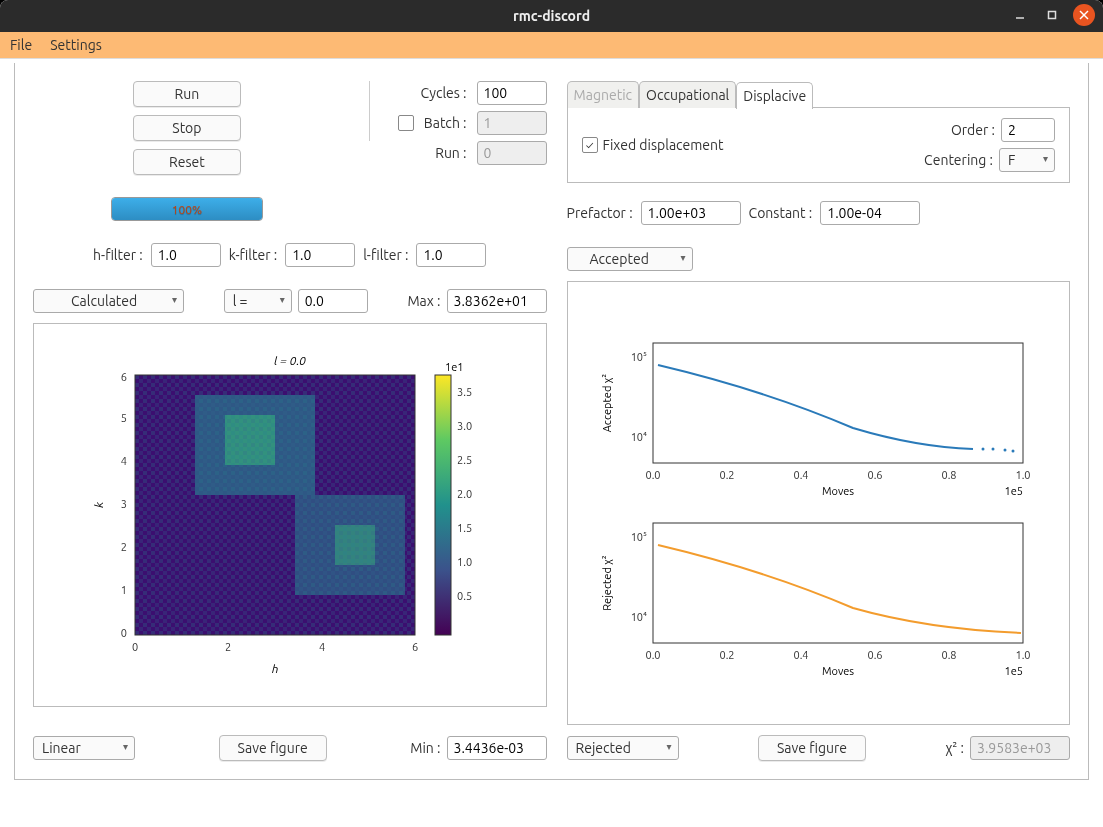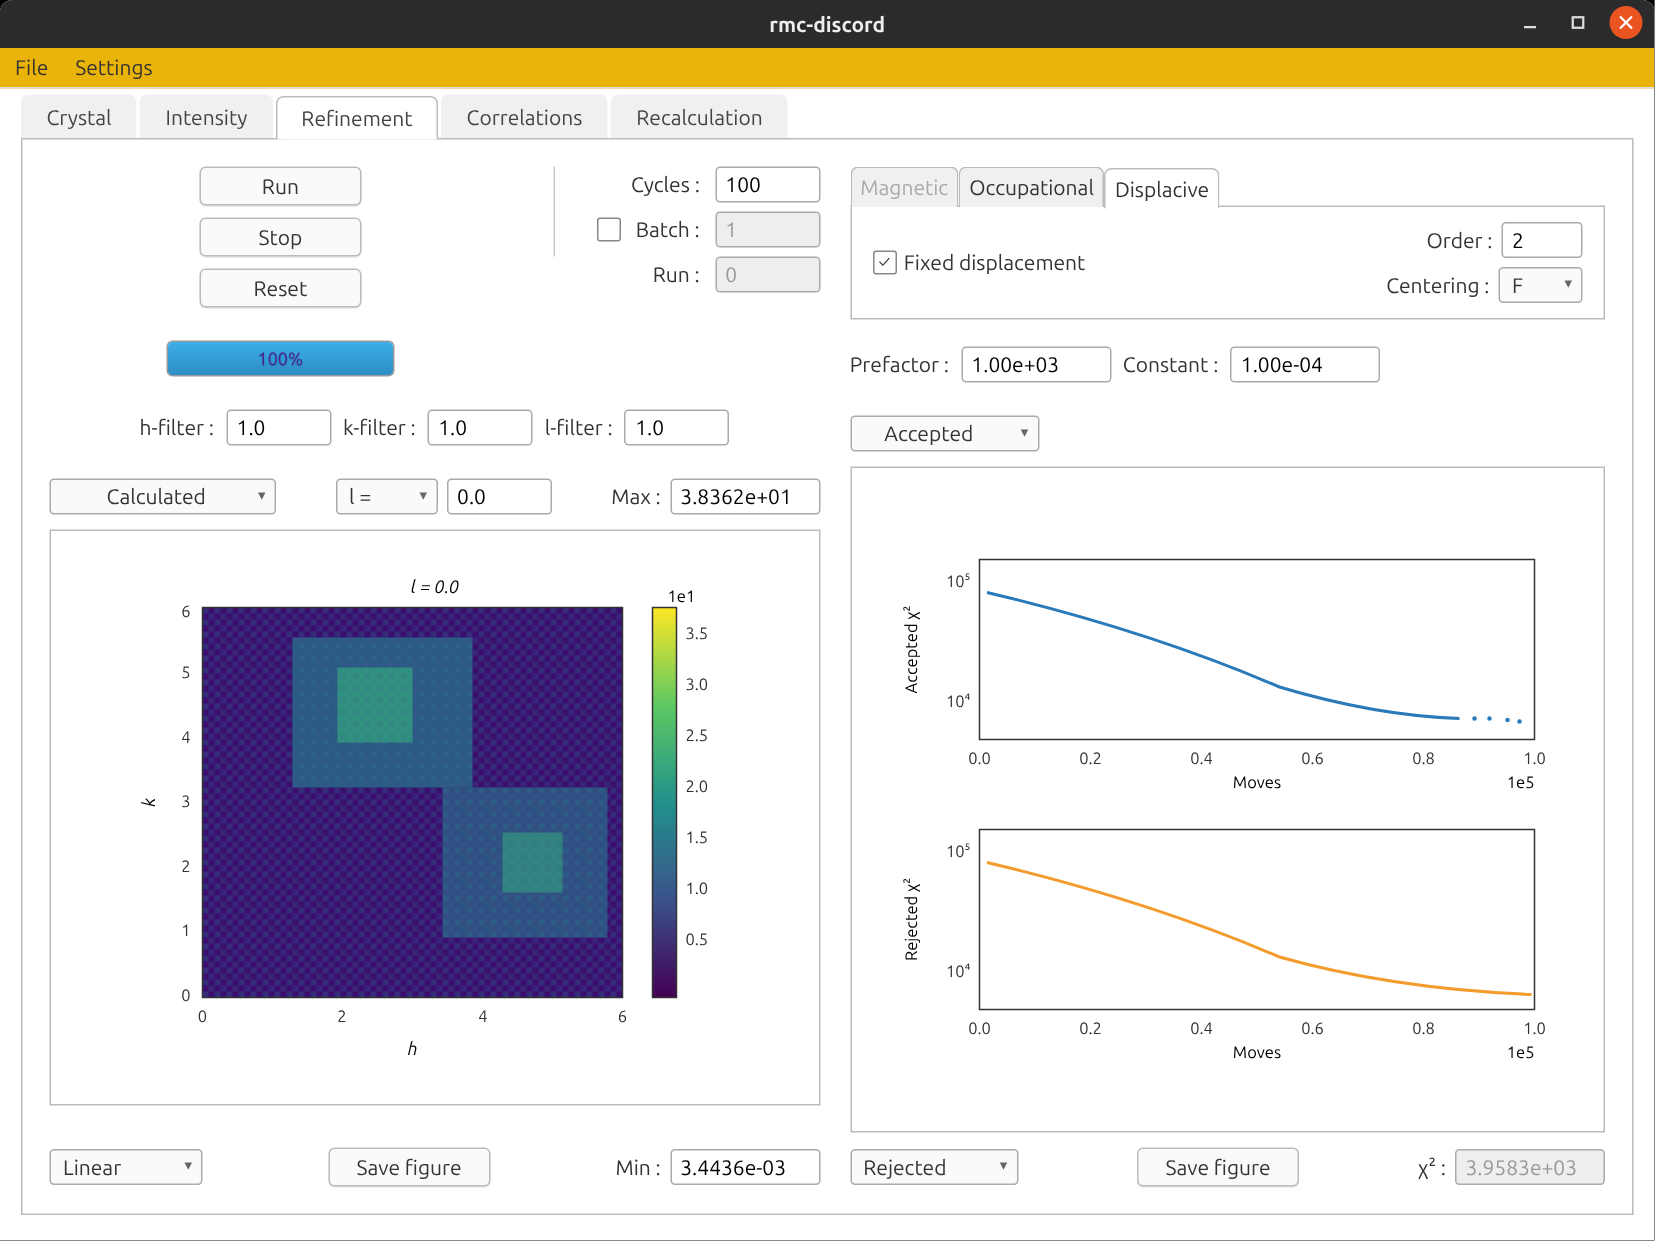--- a/index.html
+++ b/index.html
@@ -3,33 +3,33 @@
 <meta charset="utf-8">
 <style>
   body { margin:0; background:#000; font-family: Ubuntu, "Segoe UI", Arial, sans-serif; font-size:14px; color:#333; }
   .desktop { width:1103px; height:827px; position:relative; background:#000; }
   .window { position:absolute; top:0; left:0; right:0; bottom:0; background:#fff; border-radius:8px 8px 0 0; overflow:hidden; }
   .titlebar { background:#2b2b2b; color:#ddd; height:32px; display:flex; align-items:center; justify-content:center; position:relative; }
   .titlebar .title { font-weight:bold; color:#eee; }
   .winbtns { position:absolute; right:8px; top:4px; display:flex; gap:10px; }
   .winbtn { width:22px; height:22px; border-radius:50%; display:flex; align-items:center; justify-content:center; color:#ddd; font-size:13px; }
   .winbtn.close { background:#e95420; color:#fff; }
-  .menubar { height:26px; background:#eab308; border-bottom:1px solid #ddd; display:flex; align-items:center; padding:0 10px; gap:18px; }
+  .menubar { height:26px; background:#fdba74; border-bottom:1px solid #ddd; display:flex; align-items:center; padding:0 10px; gap:18px; }
   .menubar span { cursor:default; }
   .content { padding:4px 14px 14px 14px; }
   .tabbar { display:flex; border-bottom:1px solid #bbb; }
   .tab { padding:6px 16px; border:1px solid transparent; border-bottom:none; border-radius:5px 5px 0 0; margin-right:2px; color:#444; background:#f0f0ee; }
   .tab.active { background:#fff; border-color:#bbb; position:relative; top:1px; }
   .panel { border:1px solid #bbb; border-top:none; padding:18px; min-height:680px; display:flex; gap:20px; }
   .col { flex:1; display:flex; flex-direction:column; }
   .row { display:flex; align-items:center; gap:10px; }
   .btn { background:#fafafa; border:1px solid #bbb; border-radius:4px; padding:4px 18px; min-width:70px; text-align:center; box-shadow:0 1px 0 rgba(0,0,0,0.08); }
   .progress { width:150px; height:22px; background:#e8e8e8; border:1px solid #999; border-radius:4px; overflow:hidden; position:relative; }
   .progress .bar { background:linear-gradient(#3daee9,#2d8dc3); height:100%; width:100%; }
-  .progress .txt { position:absolute; inset:0; display:flex; align-items:center; justify-content:center; color:#4c1d95; font-size:12px; text-shadow:0 1px 1px rgba(0,0,0,0.3);}
+  .progress .txt { position:absolute; inset:0; display:flex; align-items:center; justify-content:center; color:#c2410c; font-size:12px; text-shadow:0 1px 1px rgba(0,0,0,0.3);}
   .lbl { text-align:center; }
   input[type=text].inp, .inp { border:1px solid #aaa; border-radius:3px; padding:3px 6px; width:56px; font-size:14px; font-family:inherit; }
   .inp.wide { width:86px; }
   .inp.disabled { background:#eee; color:#999; }
   .sep { width:1px; background:#ccc; height:60px; margin:0 10px; }
   .subtabs { display:flex; }
   .subtab { padding:5px 6px; border:1px solid #bbb; border-bottom:none; border-radius:5px 5px 0 0; background:#f0f0ee; margin-right:0; }
   .subtab.active { background:#fff; position:relative; top:1px; }
   .subtab.disabled { color:#aaa; }
   .subpanel { border:1px solid #bbb; padding:10px 14px; display:flex; justify-content:space-between; align-items:center; margin-top:-1px; }
@@ -66,27 +66,20 @@
           </div>
     </div>
   </div>
 
   <div class="menubar">
     <span>File</span>
     <span>Settings</span>
   </div>
 
   <div class="content">
-    <div class="tabbar">
-      <div class="tab">Crystal</div>
-      <div class="tab">Intensity</div>
-      <div class="tab active">Refinement</div>
-      <div class="tab">Correlations</div>
-      <div class="tab">Recalculation</div>
-    </div>
 
     <div class="panel">
 
       <div class="col" style="flex:1.02;">
         <div class="row" style="gap:18px; align-items:flex-start;">
           <div style="flex:1;">
             <div class="row" style="justify-content:center; gap:8px;flex-direction:column;">
               <div class="btn">Run</div>
               <div class="btn">Stop</div>
               <div class="btn">Reset</div>

